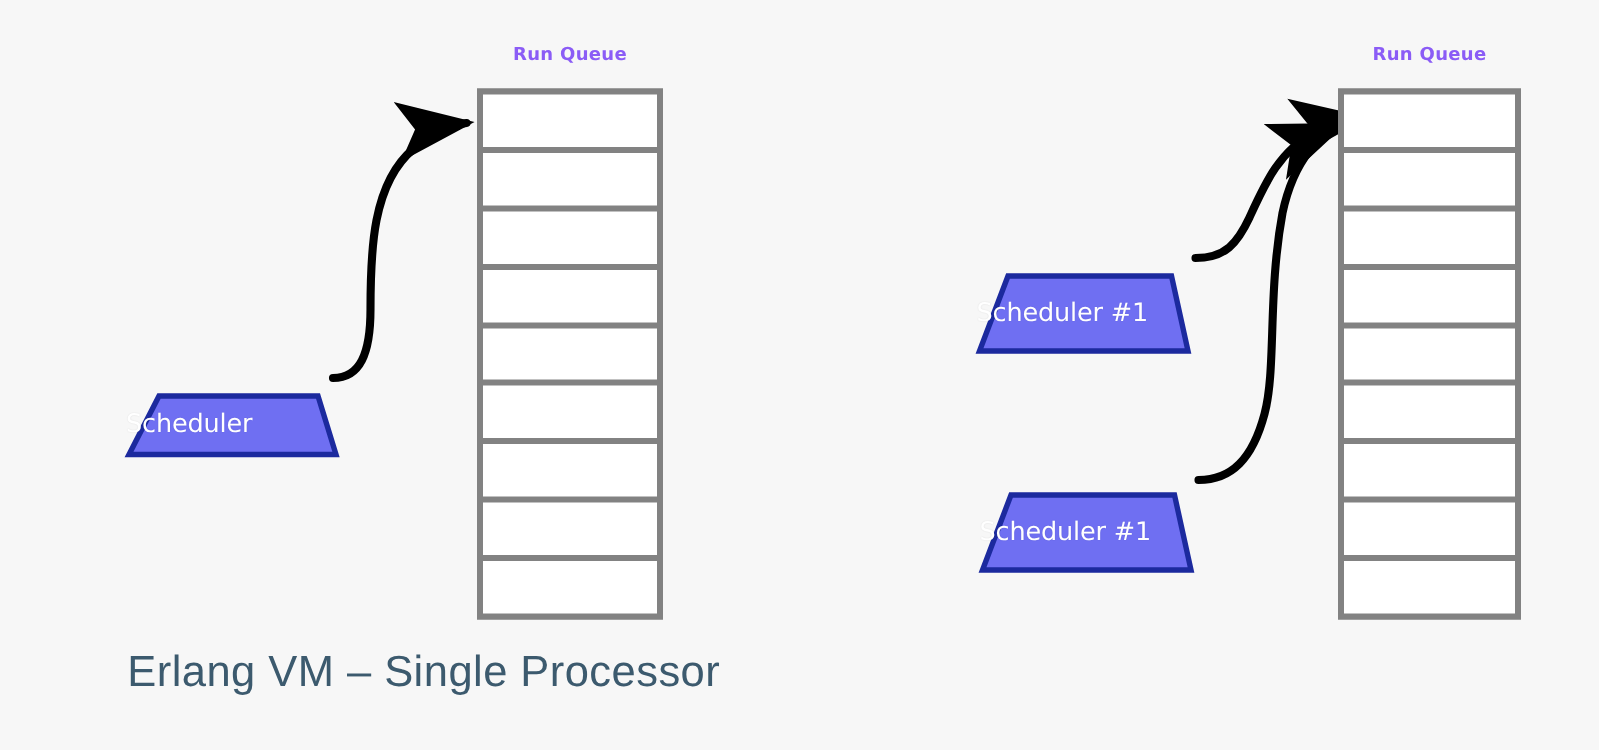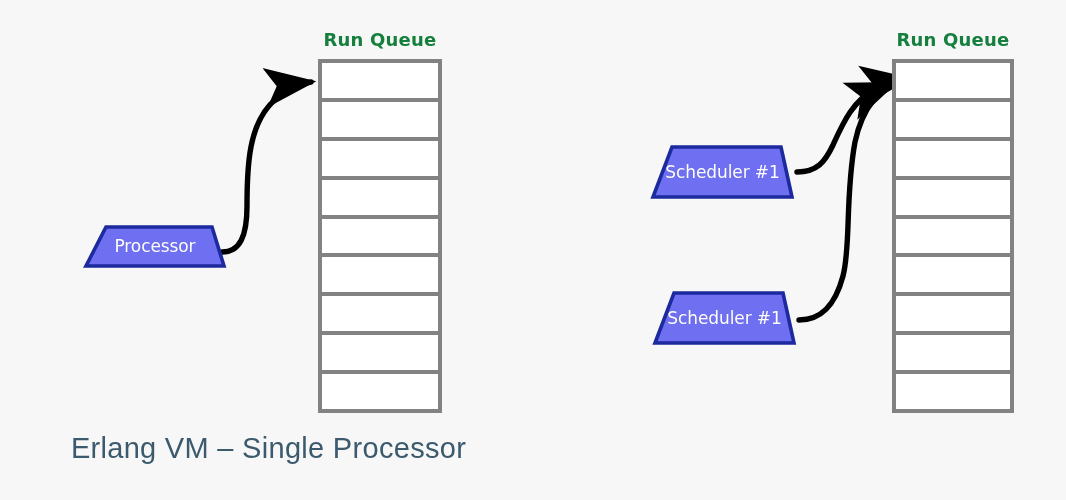--- a/index.html
+++ b/index.html
@@ -24,22 +24,22 @@
     top: 0;
     height: 500px;
   }
   #panel-left  { left: 0px;   width: 533px; }
   #panel-right { left: 533px; width: 533px; }
 
   .queue-title {
     position: absolute;
     font-family: "DejaVu Sans", sans-serif;
     font-weight: bold;
-    font-size: 18px;
-    color: #15803d;
+    font-size: 12px;
+    color: #8b5cf6;
     letter-spacing: 0.2px;
     white-space: nowrap;
     text-align: center;
   }
 
   .queue {
     position: absolute;
     box-sizing: border-box;
     border: 4px solid #828282;
     background: #828282;
@@ -51,21 +51,21 @@
   .queue-cell {
     flex: 1 1 0;
     background: #ffffff;
     min-height: 0;
   }
 
   .trapezoid {
     position: absolute;
     display: flex;
     align-items: center;
-    justify-content: center;
+    margin-top: 37px;
   }
   .trapezoid svg {
     position: absolute;
     left: 0;
     top: 0;
     overflow: visible;
   }
   .trapezoid .tlabel {
     position: relative;
     z-index: 2;
@@ -83,21 +83,21 @@
     left: 0;
     top: 0;
     width: 533px;
     height: 500px;
     pointer-events: none;
   }
 
   .caption {
     position: absolute;
     width: 533px;
-    left: 2px;
+    left: 16px;
     text-align: center;
     font-family: "Liberation Sans", sans-serif;
     font-size: 29px;
     font-weight: 400;
     color: #3c5a6e;
     letter-spacing: 0.3px;
     white-space: nowrap;
   }
 </style>
 </head>
@@ -127,21 +127,21 @@
         <div class="queue-cell"></div>
         <div class="queue-cell"></div>
         <div class="queue-cell"></div>
         <div class="queue-cell"></div>
       </div>
 
     <div class="trapezoid" id="sched-left" style="left:84px; top:225px; width:142px; height:43px;">
       <svg width="142" height="43" viewBox="0 0 142 43" preserveAspectRatio="none">
         <polygon points="22,2 128,2 140,41 2,41" fill="#6f6ff2" stroke="#1c2a9e" stroke-width="3.6" stroke-linejoin="miter"></polygon>
       </svg>
-      <span class="tlabel">Processor</span>
+      <span class="tlabel">Scheduler</span>
     </div>
 
     <div class="caption" style="top:432px;">Erlang VM – Single Processor</div>
   </div>
 
   <div class="panel" id="panel-right">
 
     <svg class="arrows" viewBox="0 0 533 500">
       <defs>
         <marker id="ahR" markerWidth="10" markerHeight="8" refX="8.6" refY="4" orient="auto" markerUnits="strokeWidth">

